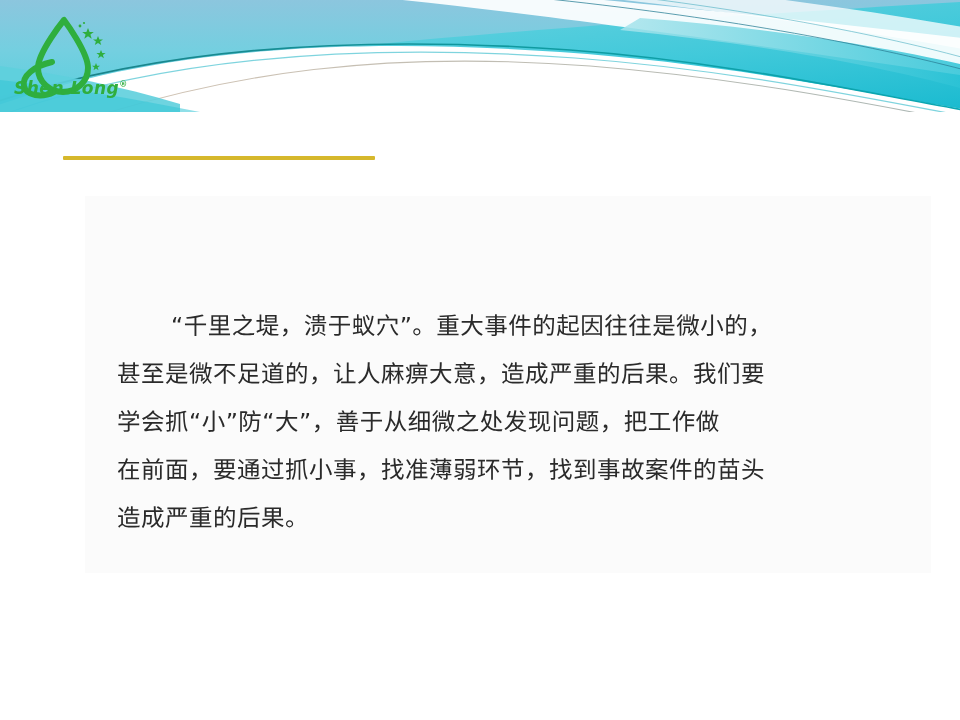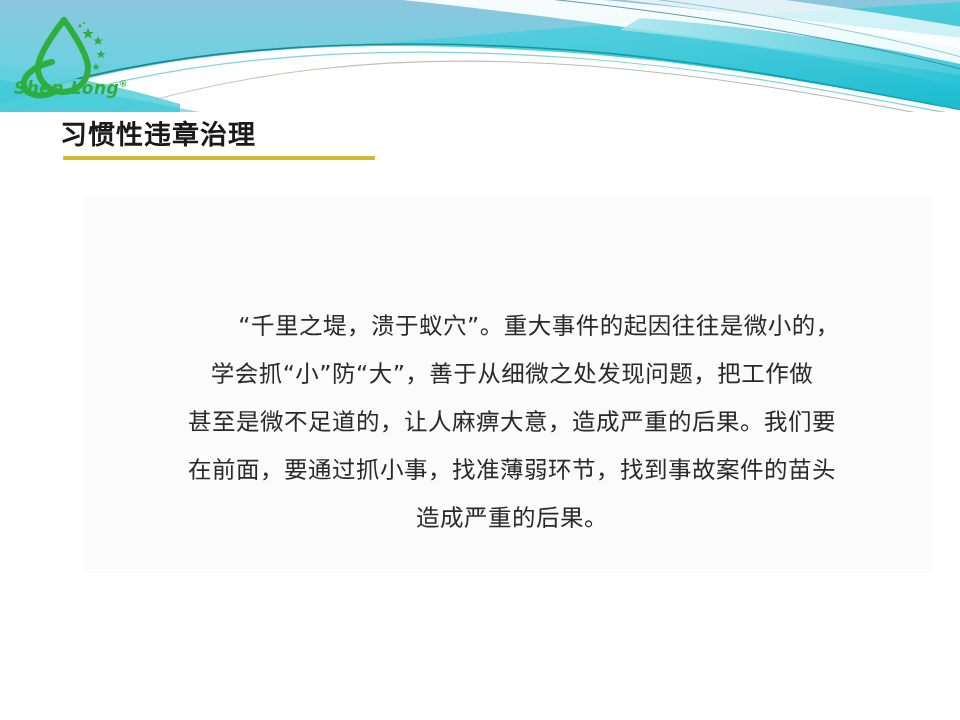--- a/index.html
+++ b/index.html
@@ -111,21 +111,20 @@
   .content-body {
     position: absolute;
     left: 32px;
     top: 106px;
     width: 790px;
     font-family: "DejaVu Sans", "Liberation Sans", sans-serif;
     font-size: 23.5px;
     line-height: 48px;
     color: #2a2a2a;
     letter-spacing: 0.5px;
-    text-align: center;
   }
   .content-body .line {
     white-space: nowrap;
   }
   .content-body .line.indent {
     padding-left: 54px;
   }
 </style>
 </head>
 <body>
@@ -199,29 +198,28 @@
         <polygon points="84,49 85.1,51.7 88,51.7 85.6,53.5 86.5,56.3 84,54.6 81.5,56.3 82.4,53.5 80,51.7 82.9,51.7"></polygon>
         <circle cx="68" cy="12" r="1.4"></circle>
         <circle cx="72" cy="9" r="1.1"></circle>
       </g>
     </svg>
   </div>
   <div class="logo-wordmark">
     <span>Shen Long</span><span class="reg">®</span>
   </div>
 
-  <div class="slide-title">习惯性违章治理</div>
   <div class="title-rule"></div>
 
   <div class="content-panel">
 
 
     <div class="content-body">
       <div class="line indent">“千里之堤，溃于蚁穴”。重大事件的起因往往是微小的，</div>
+      <div class="line">甚至是微不足道的，让人麻痹大意，造成严重的后果。我们要</div>
       <div class="line">学会抓“小”防“大”，善于从细微之处发现问题，把工作做</div>
-      <div class="line">甚至是微不足道的，让人麻痹大意，造成严重的后果。我们要</div>
       <div class="line">在前面，要通过抓小事，找准薄弱环节，找到事故案件的苗头</div>
       <div class="line">造成严重的后果。</div>
     </div>
 
   </div>
 
 </div>
 
 </body></html>

